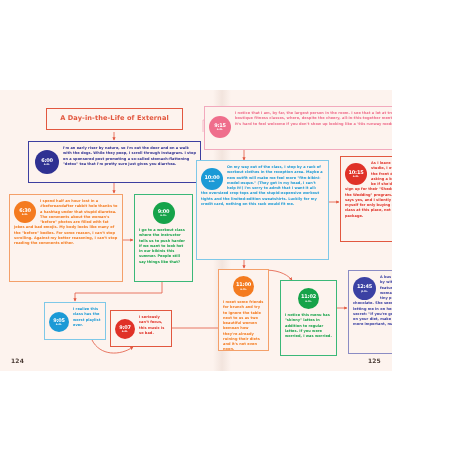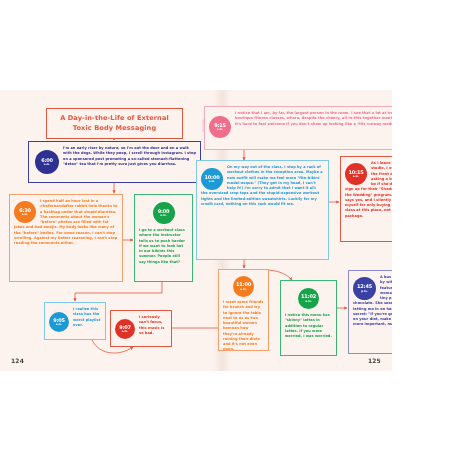--- a/index.html
+++ b/index.html
@@ -138,21 +138,20 @@
 
     <path d="M337,218 L347,218" stroke="#e2573f" stroke-width="0.8" fill="none" marker-end="url(#ar-red)"></path>
 
     <path d="M424,222 L433,222" stroke="#e2573f" stroke-width="0.8" fill="none" marker-end="url(#ar-red)"></path>
   </svg>
 
   <div class="gutter"></div>
 
   <div id="title-box">
     <div class="t">A Day-in-the-Life of External</div>
-    <div class="t">Toxic Body Messaging</div>
   </div>
 
   <div class="node c-blue wrapmode" style="left:28px;top:51px;width:173px;height:42px;">
     <div class="badge" style="width:24px;height:24px;margin-left:2px;margin-top:4px;">
       <span class="hh">6:00</span>
       <span class="mm">a.m.</span>
     </div>
     <div class="body">I'm an early riser by nature, so I'm out the door and on a walk with the dogs. While they poop, I scroll through Instagram. I stop on a sponsored post promoting a so-called stomach-flattening "detox" tea that I'm pretty sure just gives you diarrhea.</div>
   </div>
 

